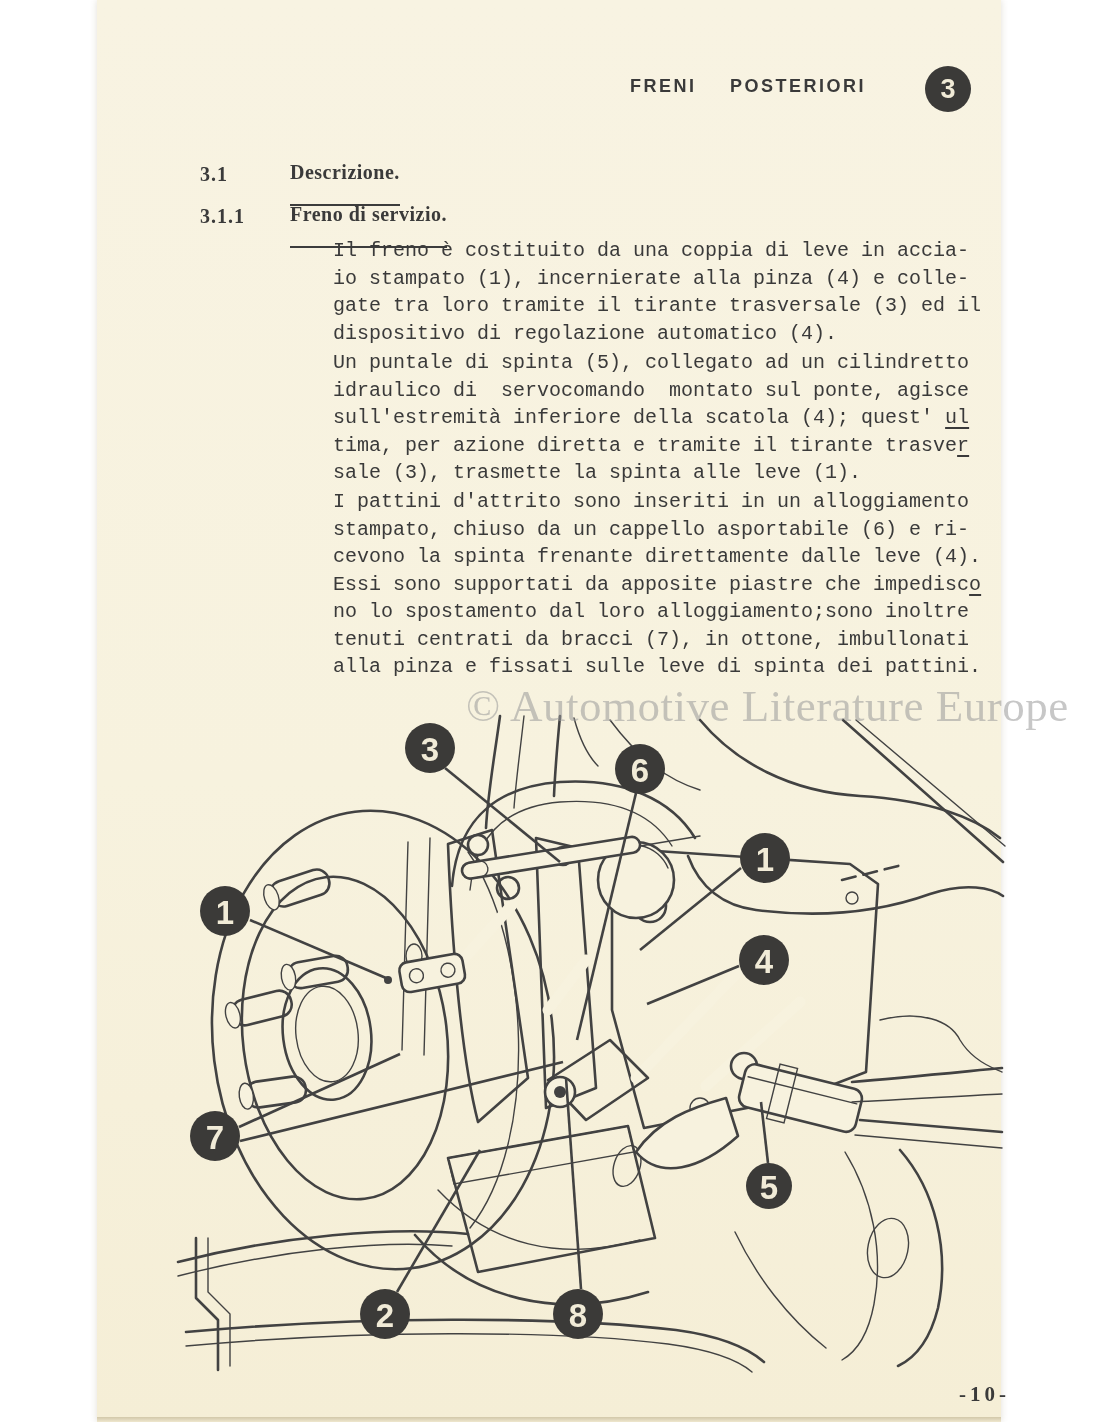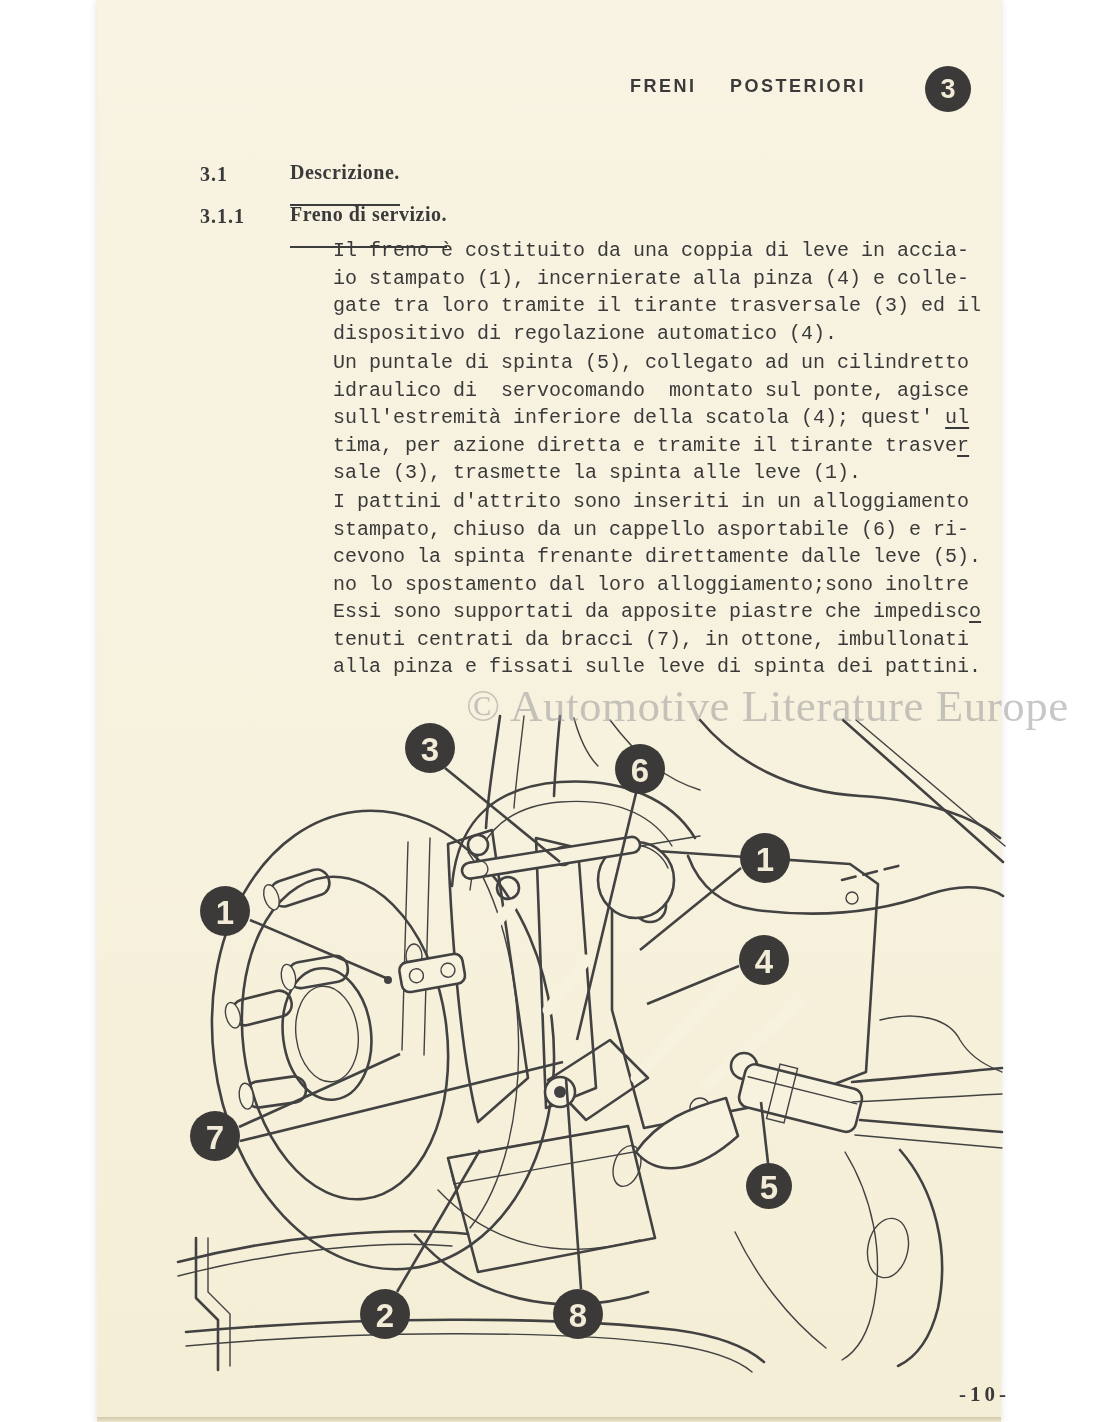--- a/index.html
+++ b/index.html
@@ -80,23 +80,23 @@
   <div class="para" style="top:349px;">
       <div class="tline">Un puntale di spinta (5), collegato ad un cilindretto</div>
       <div class="tline">idraulico di  servocomando  montato sul ponte, agisce</div>
       <div class="tline">sull'estremità inferiore della scatola (4); quest' <span class="hyph">ul</span></div>
       <div class="tline">tima, per azione diretta e tramite il tirante trasve<span class="hyph">r</span></div>
       <div class="tline">sale (3), trasmette la spinta alle leve (1).</div>
     </div>
   <div class="para" style="top:488px;">
       <div class="tline">I pattini d'attrito sono inseriti in un alloggiamento</div>
       <div class="tline">stampato, chiuso da un cappello asportabile (6) e ri-</div>
-      <div class="tline">cevono la spinta frenante direttamente dalle leve (5).</div>
+      <div class="tline">cevono la spinta frenante direttamente dalle leve (4).</div>
+      <div class="tline">Essi sono supportati da apposite piastre che impedisc<span class="hyph">o</span></div>
       <div class="tline">no lo spostamento dal loro alloggiamento;sono inoltre</div>
-      <div class="tline">Essi sono supportati da apposite piastre che impedisc<span class="hyph">o</span></div>
       <div class="tline">tenuti centrati da bracci (7), in ottone, imbullonati</div>
       <div class="tline">alla pinza e fissati sulle leve di spinta dei pattini.</div>
     </div>
 
   <div class="watermark">© Automotive Literature Europe</div>
 
   <svg id="diagram" width="1100" height="1422" viewBox="0 0 1100 1422">
     <defs>
       <pattern id="h1" width="6" height="6" patternUnits="userSpaceOnUse" patternTransform="rotate(45)">
         <line x1="0" y1="0" x2="0" y2="6" stroke="#4a4a4a" stroke-width="2.4"></line>

